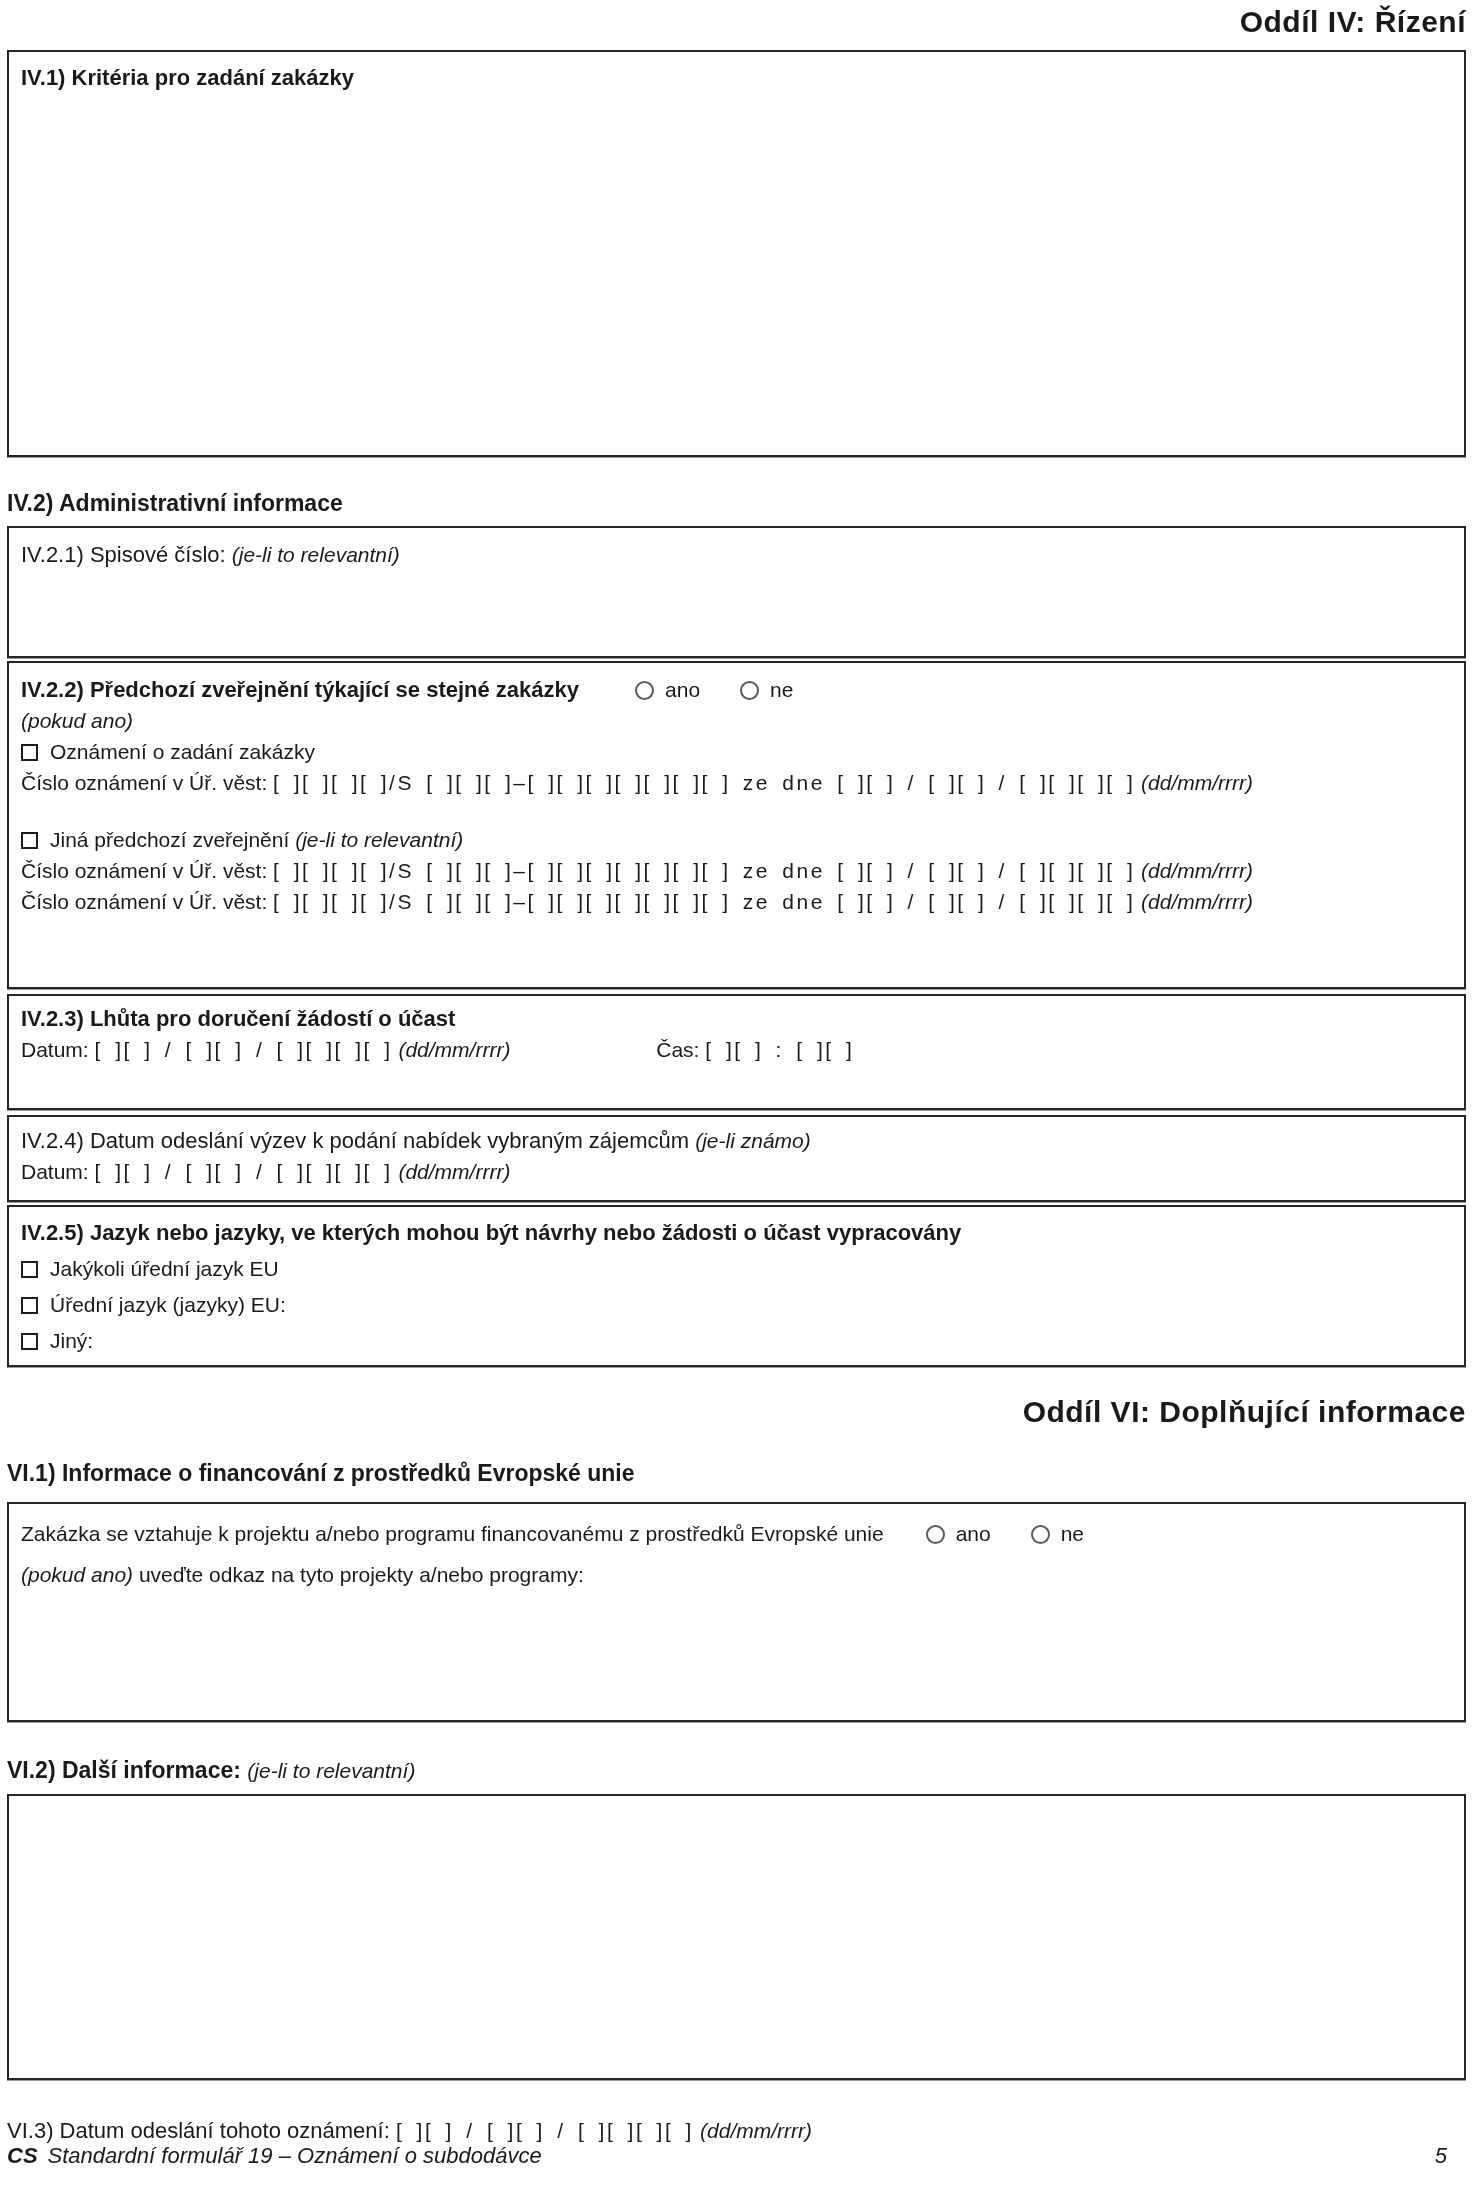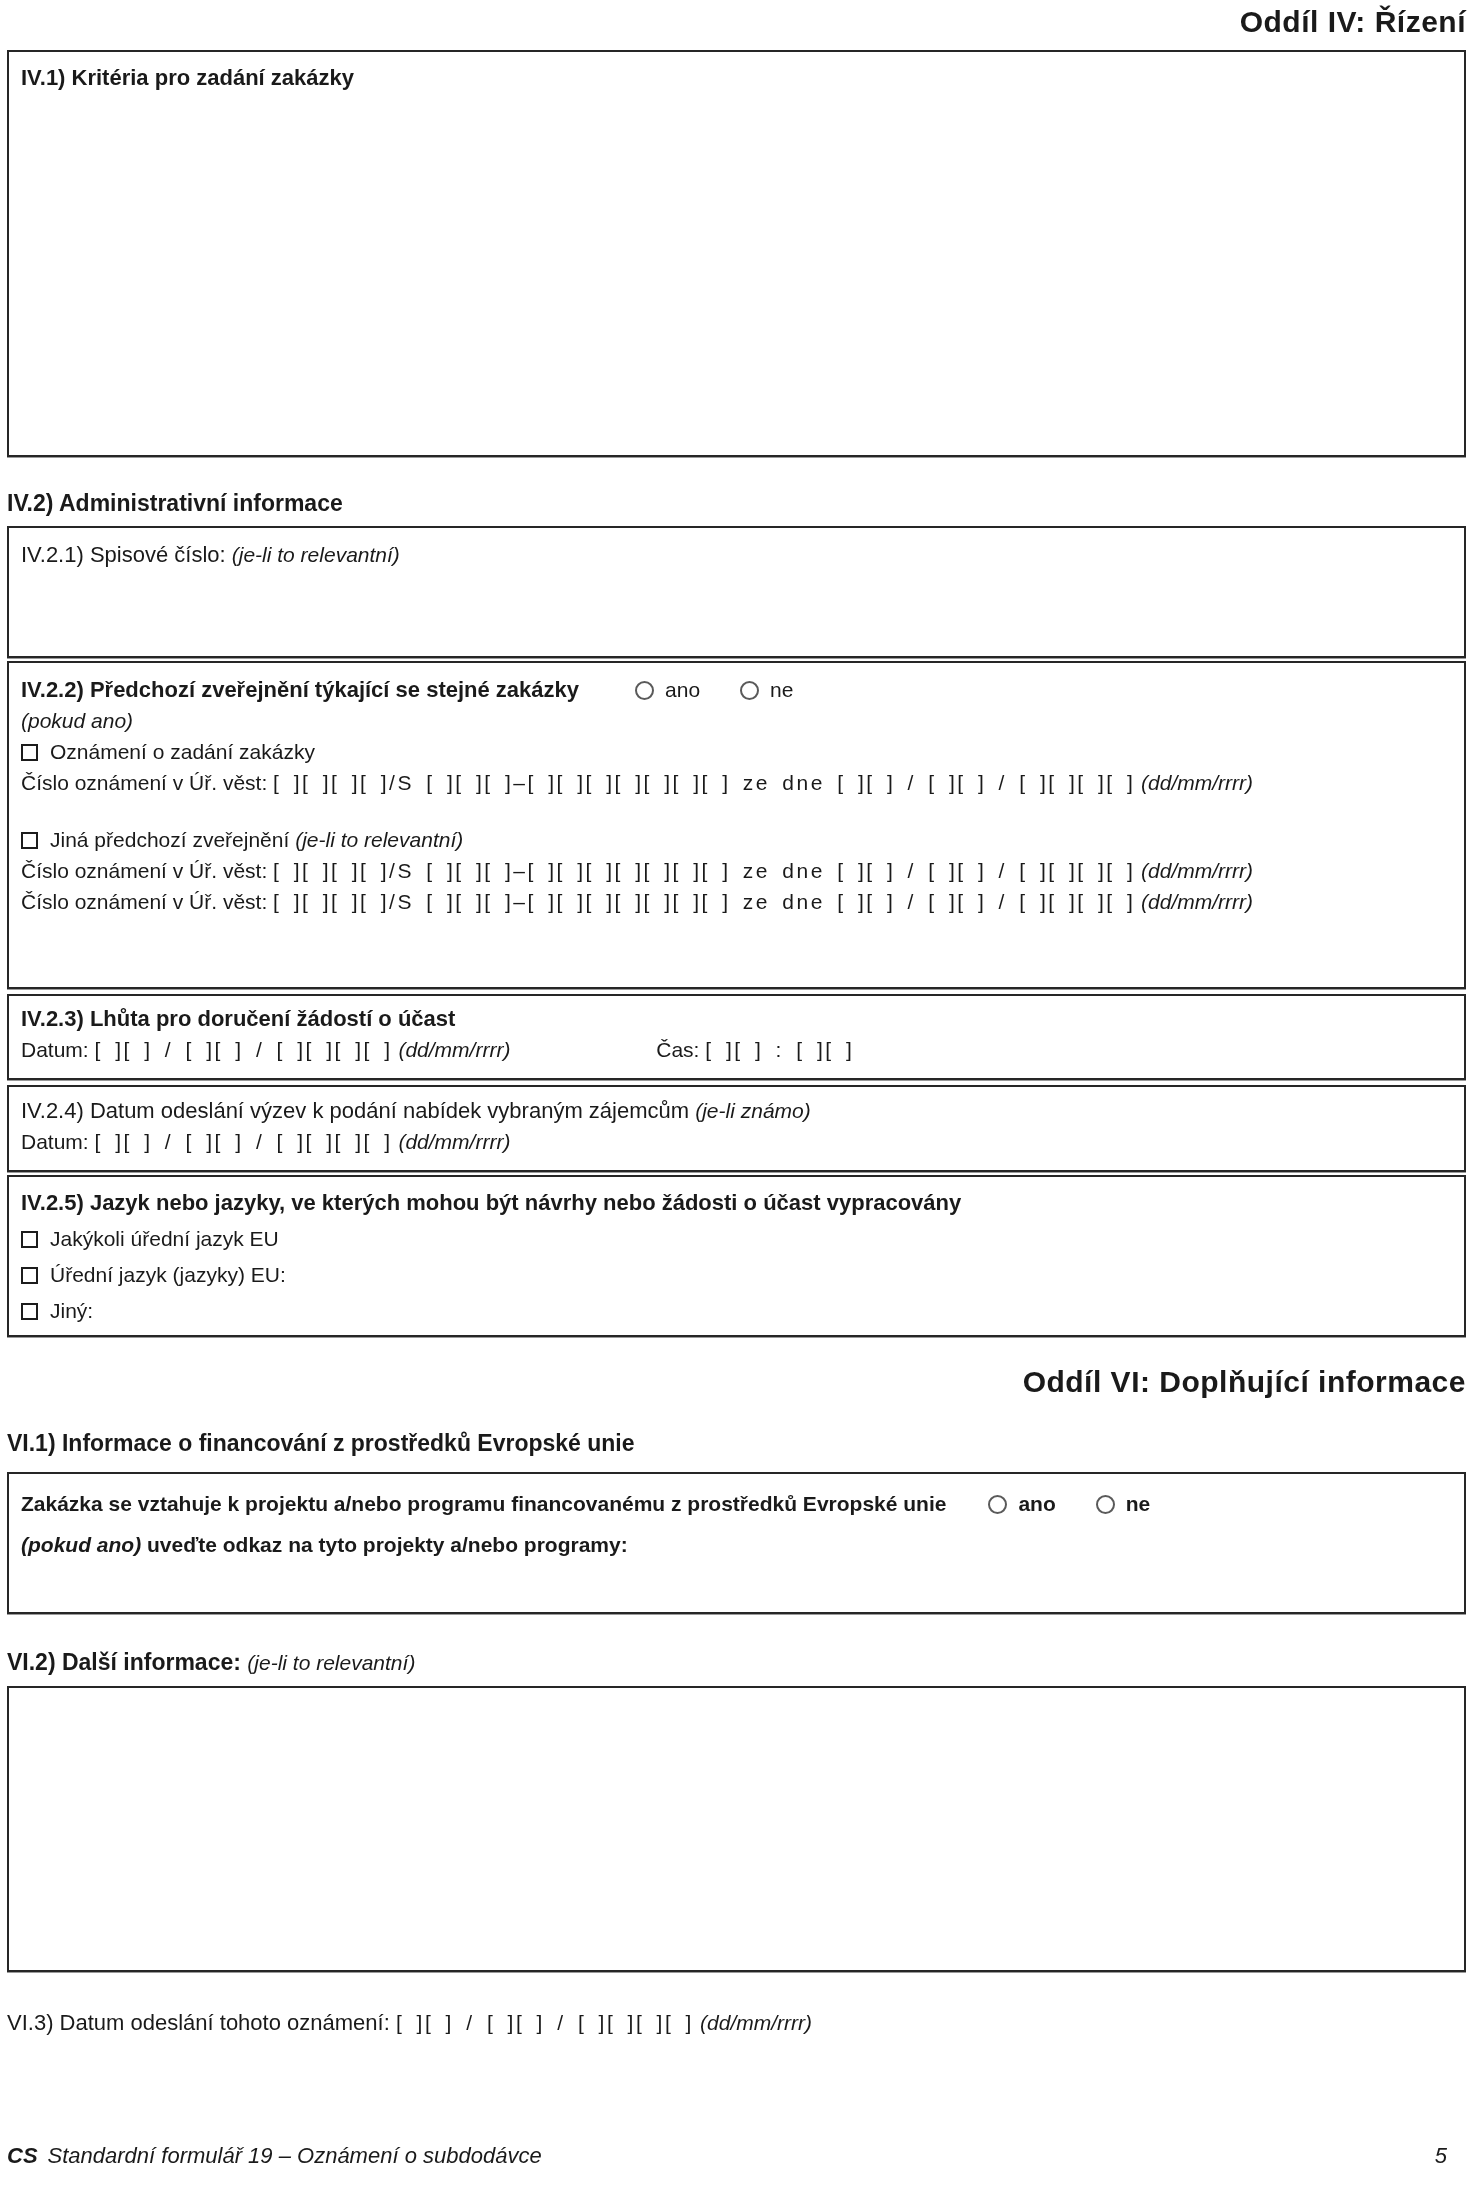--- a/index.html
+++ b/index.html
@@ -69,26 +69,26 @@
   }
   .radio-group { display: inline-block; white-space: nowrap; }
   .radio-group .radio-label { font-size: 21px; margin-left: 11px; }
   .radio-opt { display: inline-block; }
   .radio-opt + .radio-opt { margin-left: 40px; }
   
   #box-iv1  { height: 407px; margin-top: 8px; }
   #h-iv2    { margin-top: 31px; }
   #box-iv21 { height: 132px; margin-top: 8px; }
   #box-iv22 { height: 328px; margin-top: 3px; }
-  #box-iv23 { height: 86px;  margin-top: 5px; padding-top: 8px; }
+  #box-iv23 { height: 116px;  margin-top: 5px; padding-top: 8px; }
   #box-iv24 { height: 87px;  margin-top: 5px; padding-top: 8px; }
   #box-iv25 { height: 162px; margin-top: 3px; }
   #h-vi     { margin-top: 25px; }
   #h-vi1    { margin-top: 26px; }
-  #box-vi1  { height: 142px; margin-top: 14px; padding-top: 14px; font-weight: bold; }
+  #box-vi1  { height: 220px; margin-top: 14px; padding-top: 14px; }
   #h-vi2    { margin-top: 33px; }
   #box-vi2  { height: 286px; margin-top: 8px; }
   #vi3-line { margin-top: 36px; font-size: 22px; line-height: 30px; white-space: nowrap; }
   .gap-before { margin-top: 26px; }
   .lang-row { margin-top: 5px; }
   .iv22-title-row .radio-group { margin-left: 56px; }
   .vi1-statement .radio-group { margin-left: 42px; }
   .time-part { margin-left: 140px; }
   .vi1-line2 { margin-top: 10px; }
   

